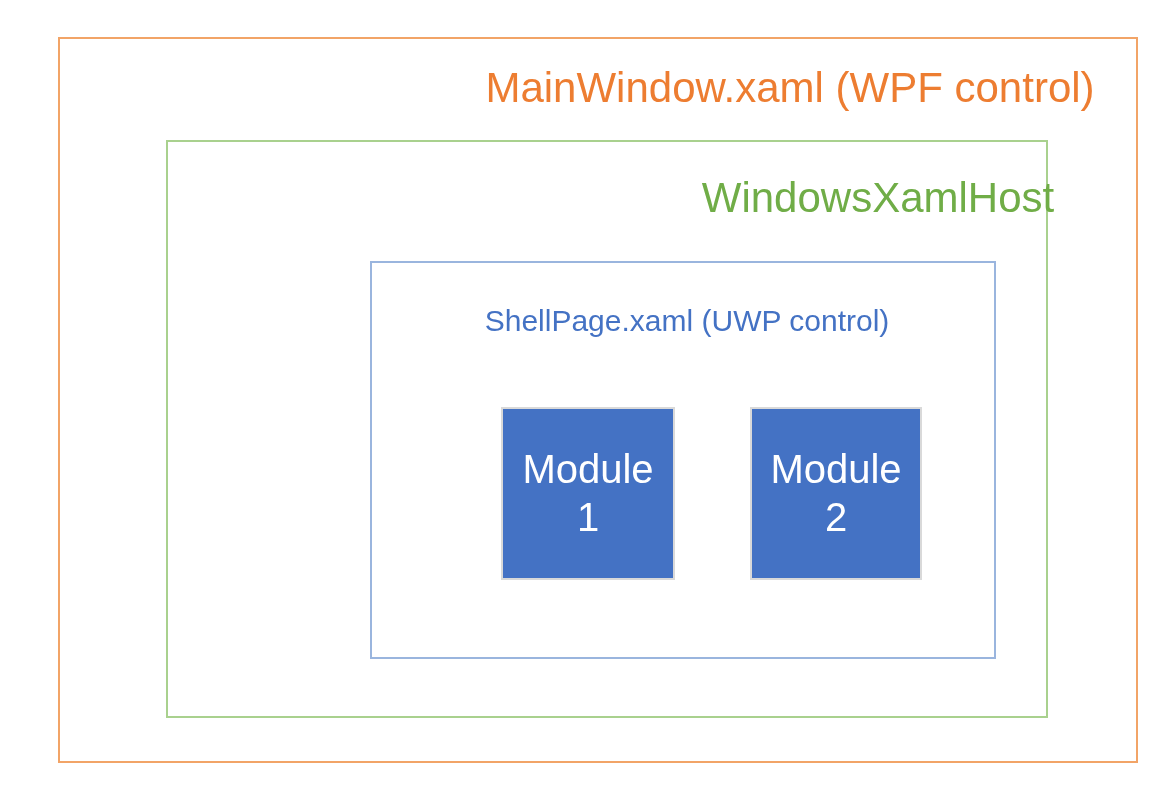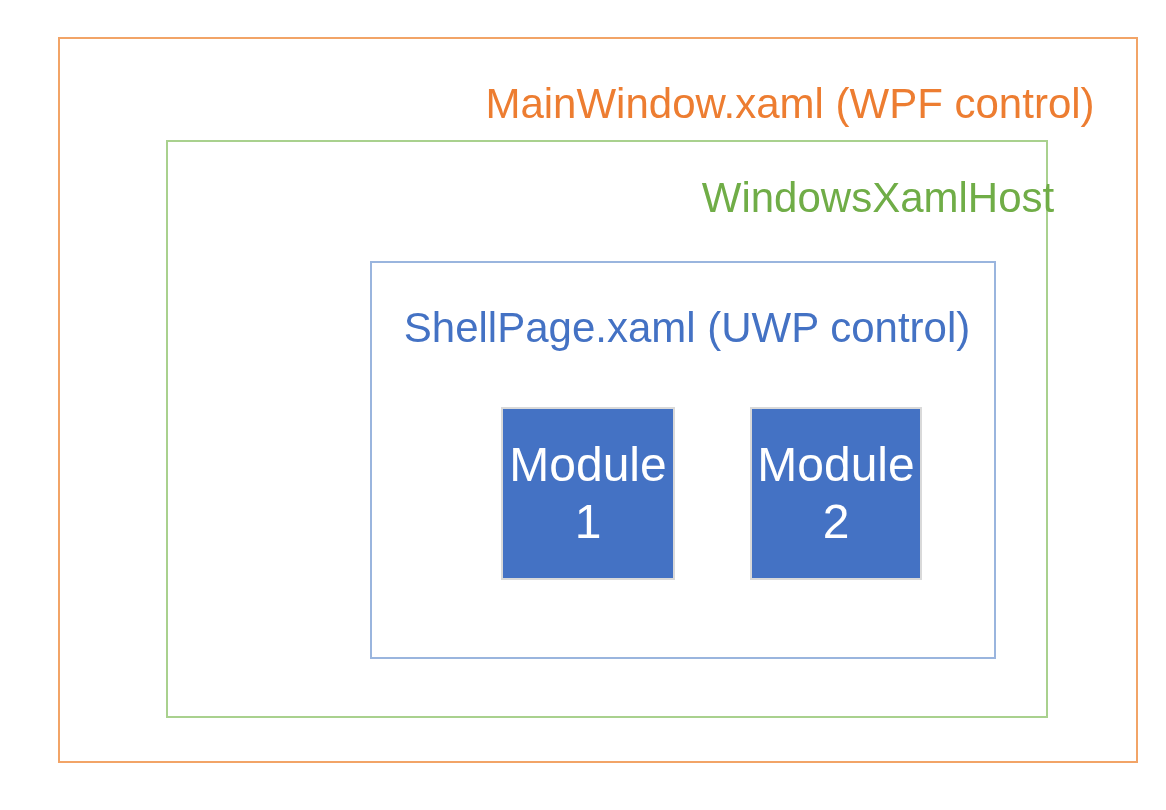--- a/index.html
+++ b/index.html
@@ -45,46 +45,45 @@
     position: absolute;
     white-space: nowrap;
     line-height: 1.15;
     transform: translateX(-50%);
   }
   .label-outer {
     left: 790px;
     top: 64px;
     font-size: 42px;
     color: #ed7d31;
-    margin-top: 16px;
   }
   .label-host {
     left: 878px;
     top: 174px;
     font-size: 42px;
     color: #70ad47;
   }
   .label-shell {
     left: 687px;
     top: 304px;
-    font-size: 42px;
+    font-size: 30px;
     color: #4472c4;
     text-align: right;
   }
   .module-box {
     position: absolute;
     box-sizing: border-box;
     background: #4472c4;
     border: 2px solid #d9d9d9;
     display: flex;
     flex-direction: column;
     align-items: center;
     justify-content: center;
     color: #ffffff;
-    font-size: 48px;
+    font-size: 40px;
     line-height: 1.18;
     text-align: center;
   }
   .module-1 {
     left: 501px;
     top: 407px;
     width: 174px;
     height: 173px;
   }
   .module-2 {

